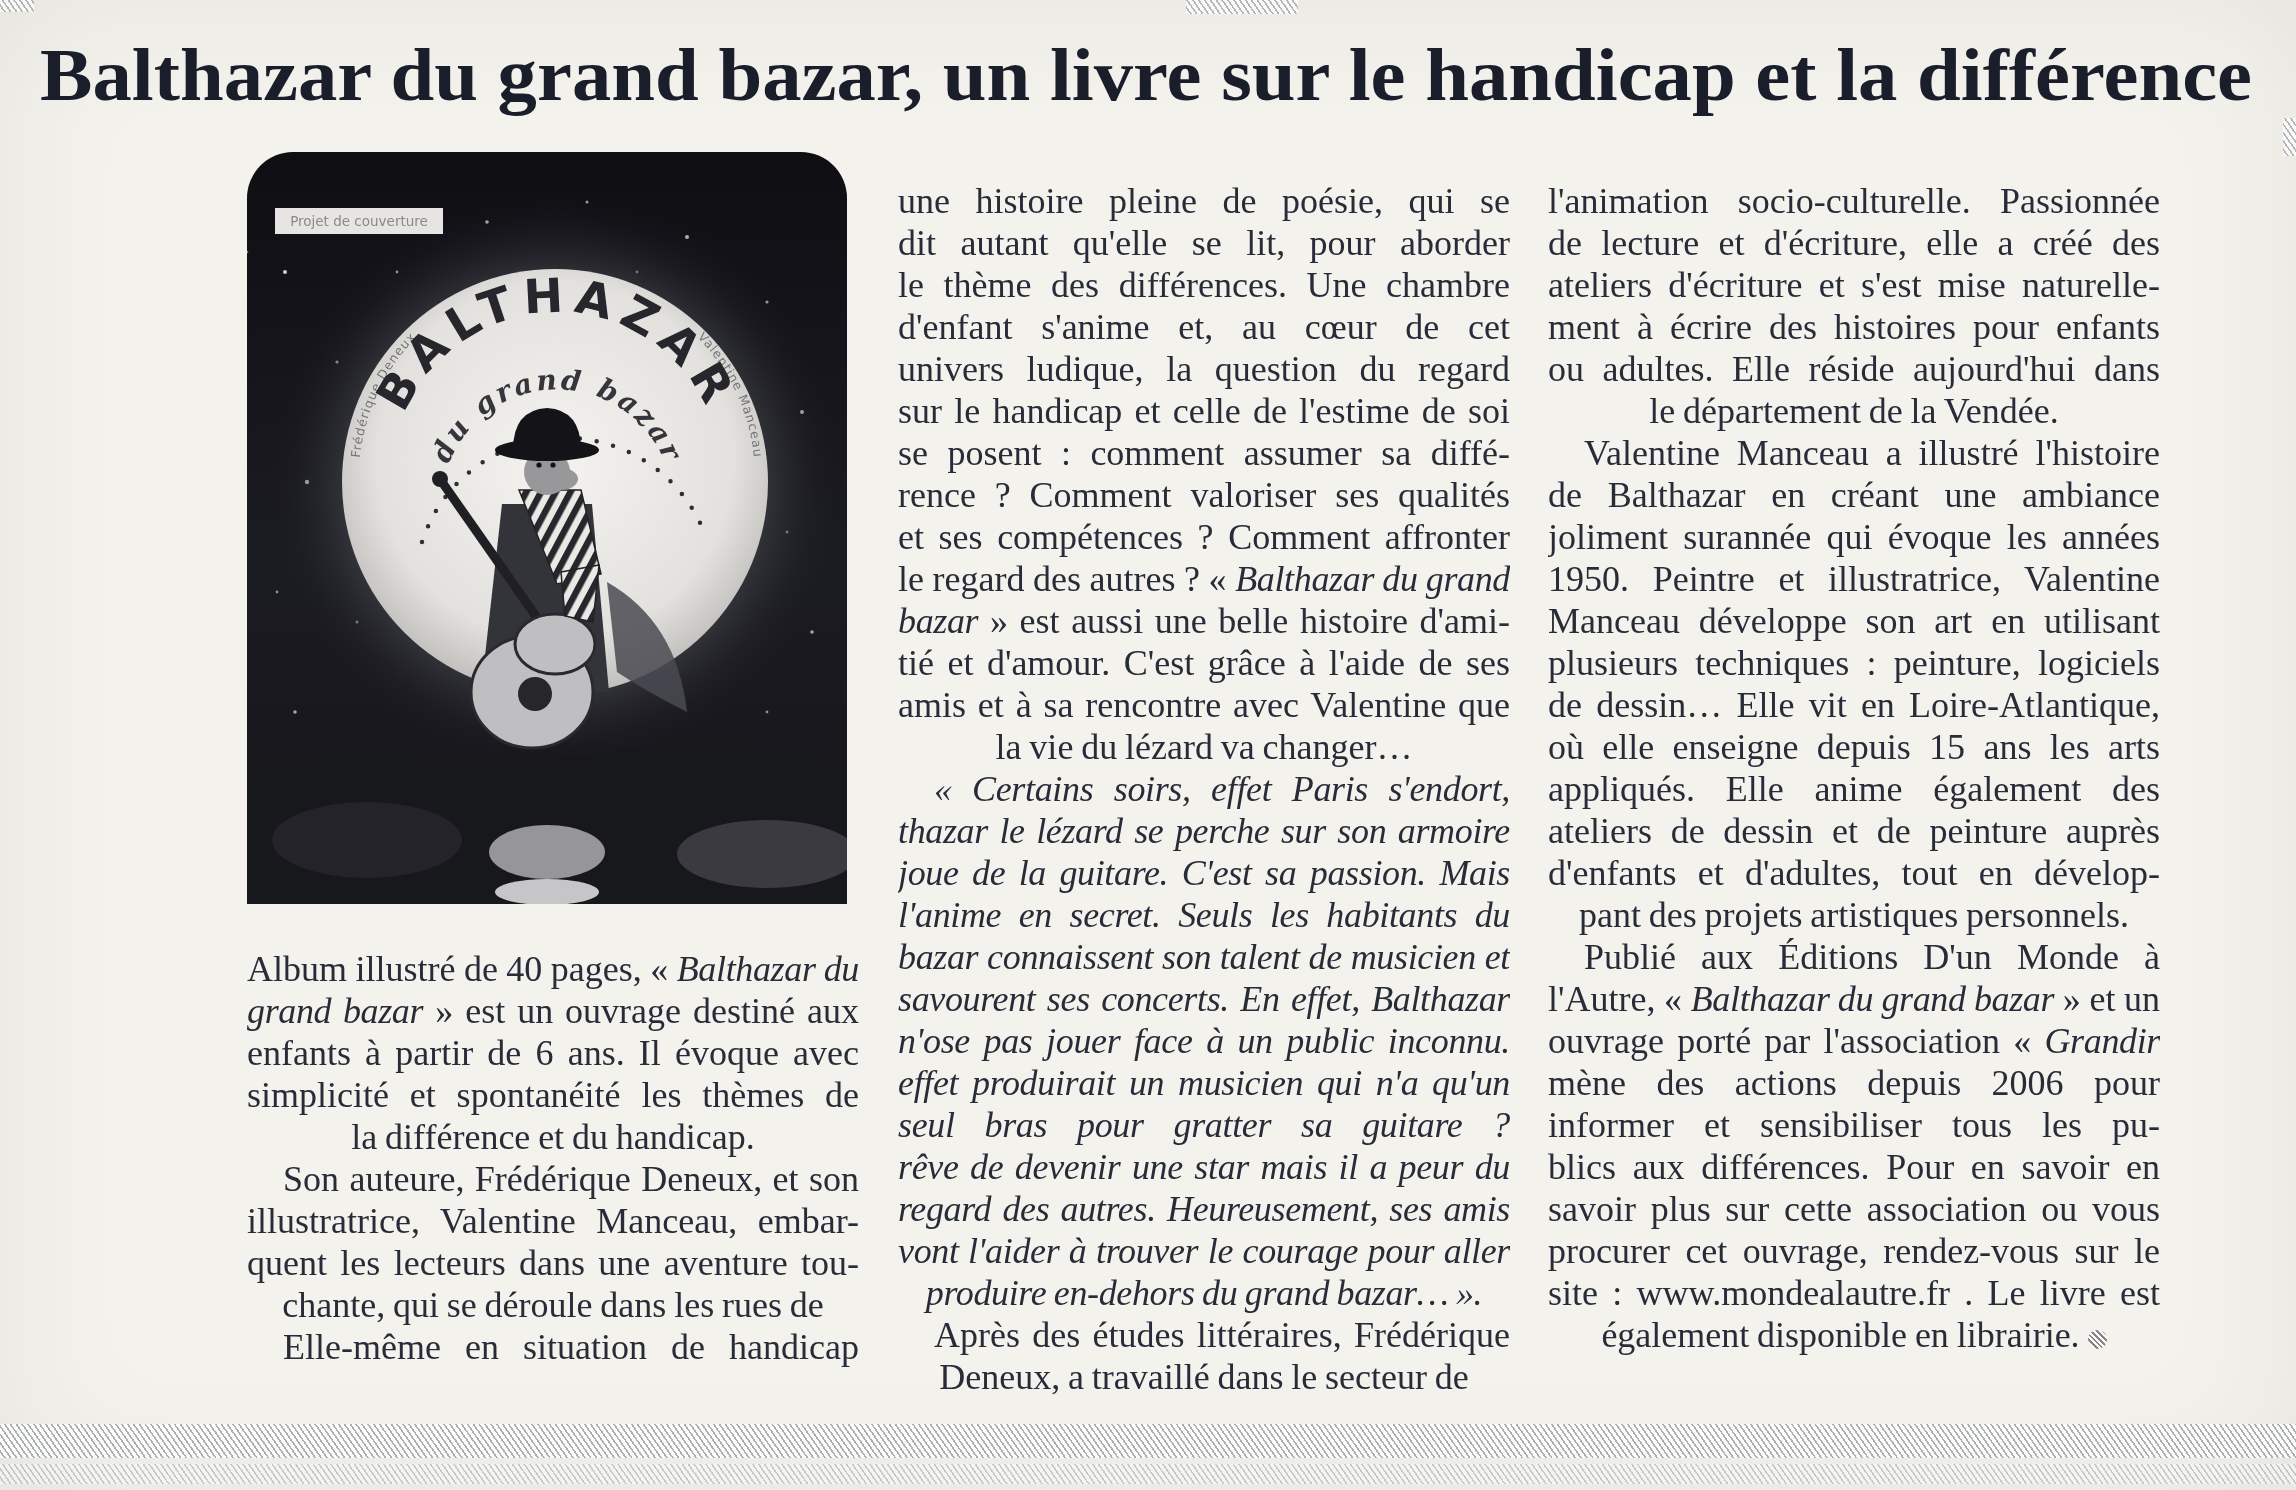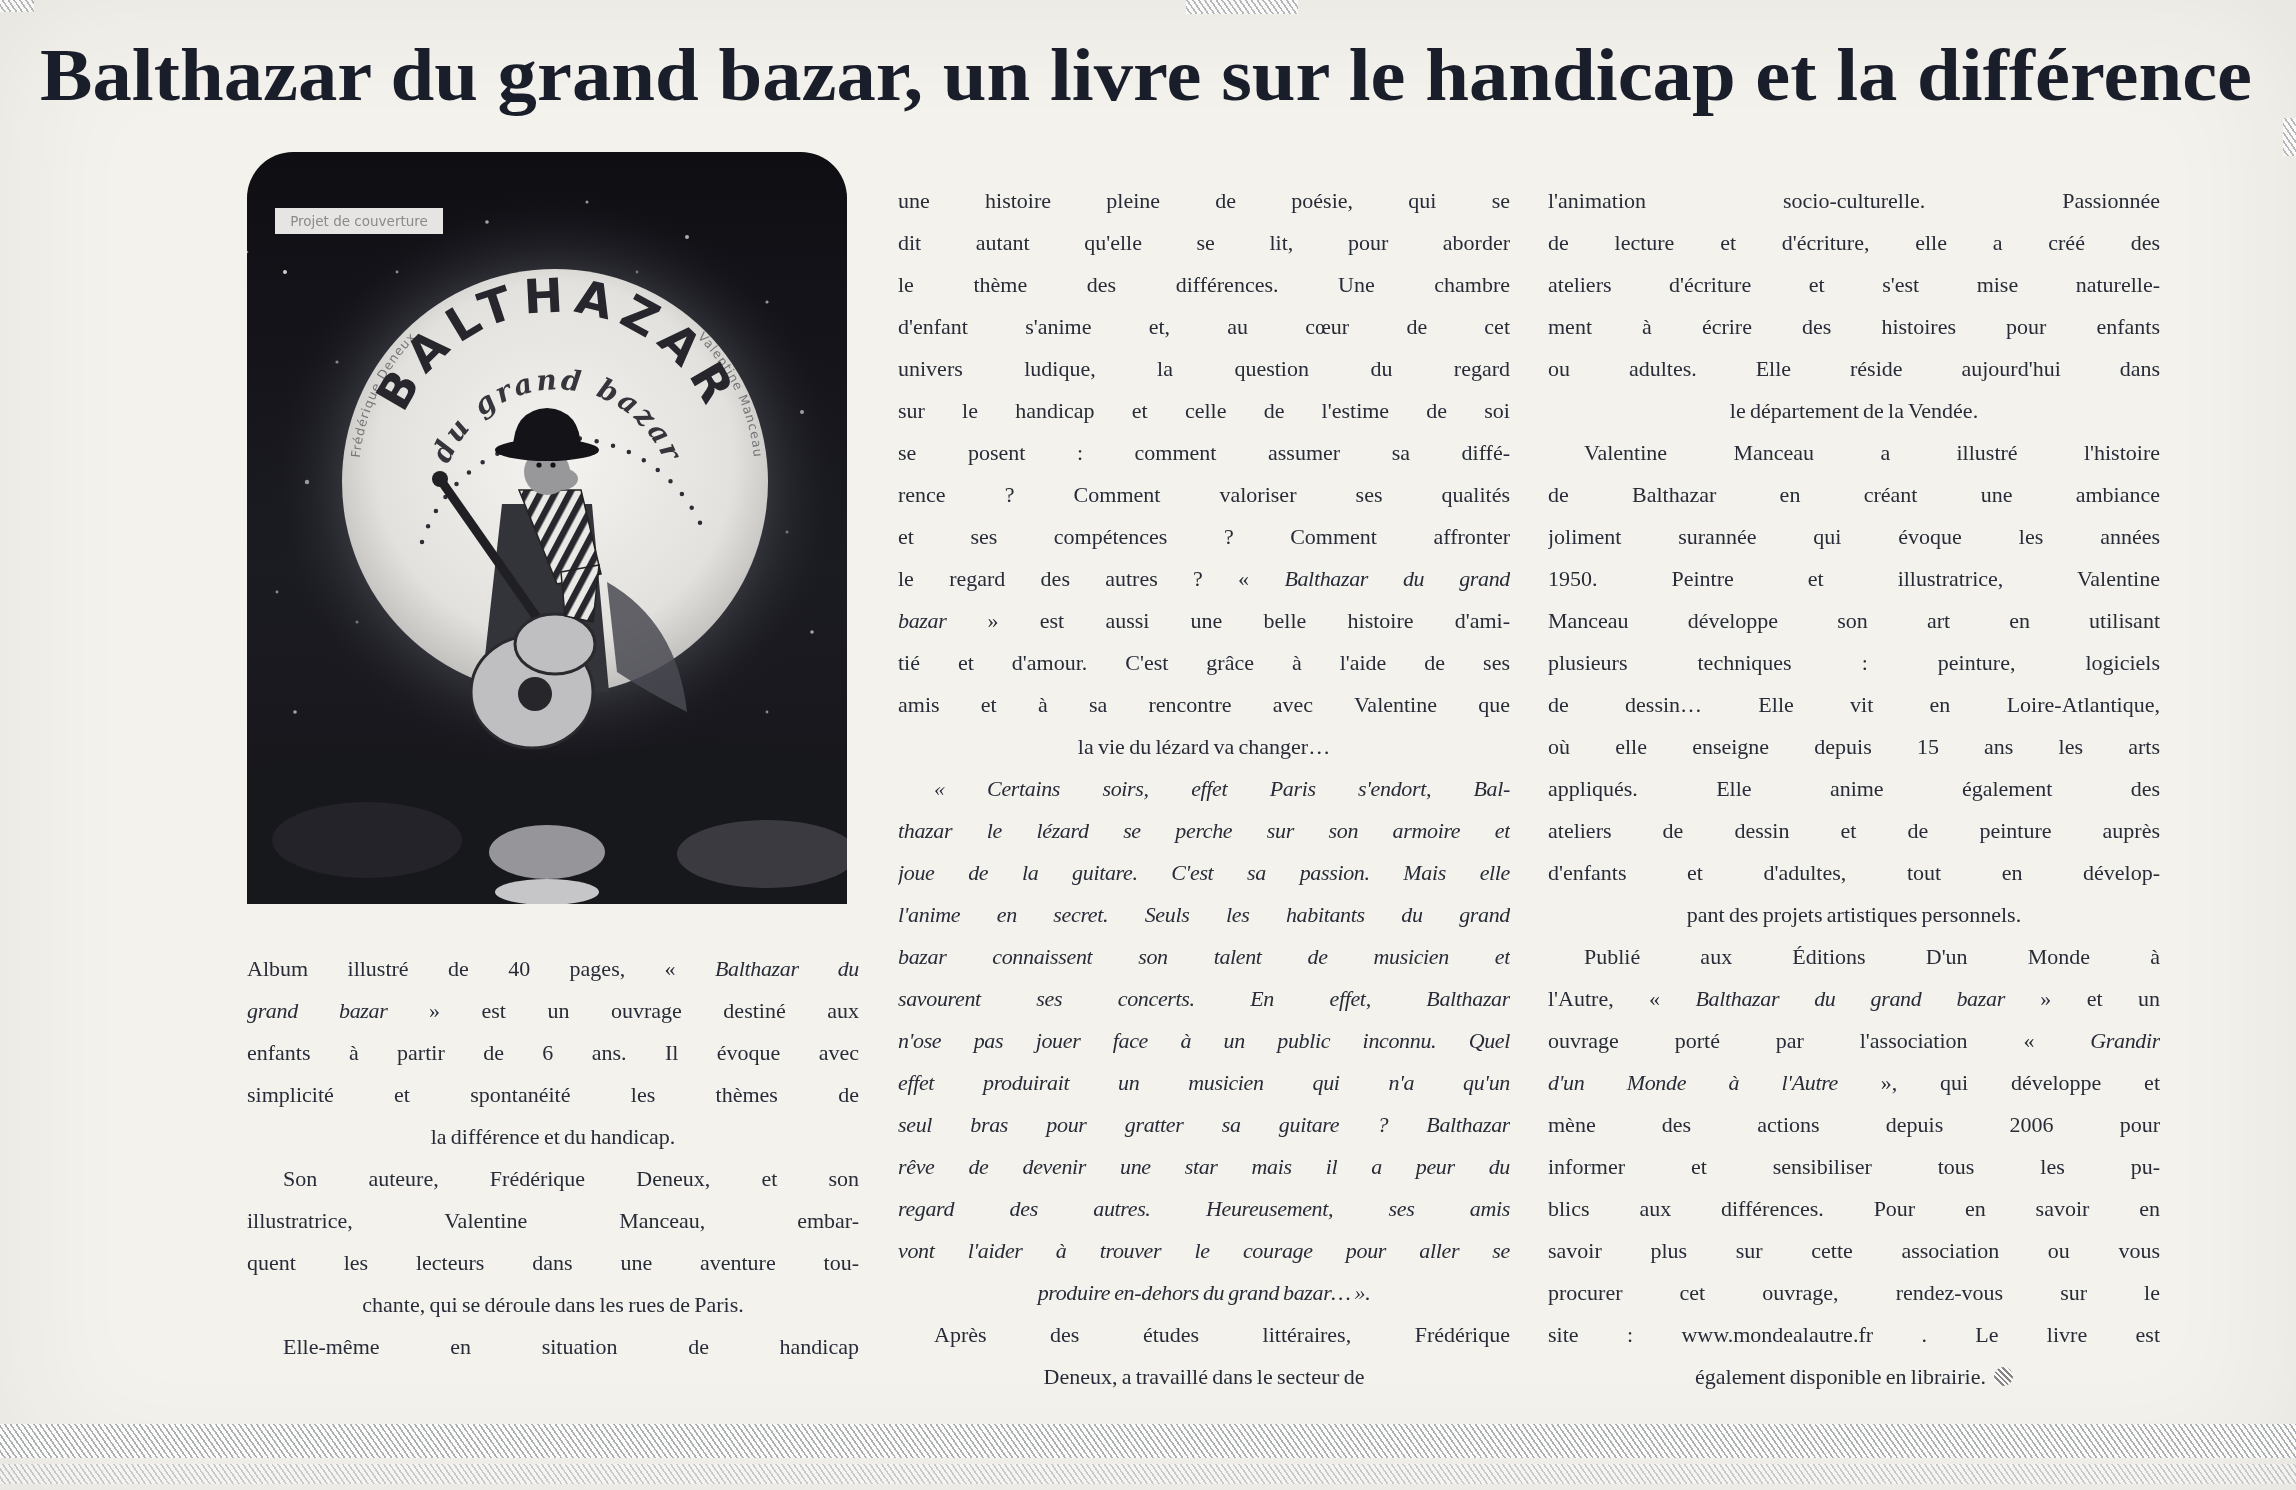--- a/index.html
+++ b/index.html
@@ -8,21 +8,21 @@
     width:2296px;height:1490px;
     background:var(--paper,#f4f2ec);
     overflow:hidden;
     font-family:"Liberation Serif","DejaVu Serif",serif;
     box-shadow:inset 0 0 140px rgba(40,40,50,.07);
   }
   .headline-wrap{position:absolute;left:40px;top:26px;width:2230px;height:96px;}
   .col{
     position:absolute;width:612px;
     color:var(--ink,#272c38);
-    font-size:22px;line-height:42px;
+    font-size:36px;line-height:42px;
   }
   .col-left{left:247px;top:948px;}
   .col-middle{left:898px;top:180px;}
   .col-right{left:1548px;top:180px;}
   .line{text-align:justify;height:42px;overflow:hidden;word-spacing:-1.2px;}
   .line::after{content:"";display:inline-block;width:100%;height:0;}
   .line.end{text-align:center;}
   .line.end::after{content:none;}
   .line.indent{text-indent:36px;}
   .it{font-style:italic;letter-spacing:-0.35px;}
@@ -222,21 +222,20 @@
       <div class="line"><span>plusieurs techniques : peinture, logiciels</span></div>
       <div class="line"><span>de dessin… Elle vit en Loire-Atlantique,</span></div>
       <div class="line"><span>où elle enseigne depuis 15 ans les arts</span></div>
       <div class="line"><span>appliqués. Elle anime également des</span></div>
       <div class="line"><span>ateliers de dessin et de peinture auprès</span></div>
       <div class="line"><span>d'enfants et d'adultes, tout en dévelop-</span></div>
       <div class="line end"><span>pant des projets artistiques personnels.</span></div>
       <div class="line indent"><span>Publié aux Éditions D'un Monde à</span></div>
       <div class="line"><span>l'Autre, « </span><span class="it">Balthazar du grand bazar</span><span> » et un</span></div>
       <div class="line"><span>ouvrage porté par l'association « </span><span class="it">Grandir</span></div>
-      <div class="line"><span class="it">d'un Monde à l'Autre</span><span> », qui développe et</span></div>
       <div class="line"><span>mène des actions depuis 2006 pour</span></div>
       <div class="line"><span>informer et sensibiliser tous les pu-</span></div>
       <div class="line"><span>blics aux différences. Pour en savoir en</span></div>
       <div class="line"><span>savoir plus sur cette association ou vous</span></div>
       <div class="line"><span>procurer cet ouvrage, rendez-vous sur le</span></div>
       <div class="line"><span>site : www.mondealautre.fr . Le livre est</span></div>
       <div class="line end"><span>également disponible en librairie.</span><span class="endmark"></span></div>
     </div>
 
 </div>

